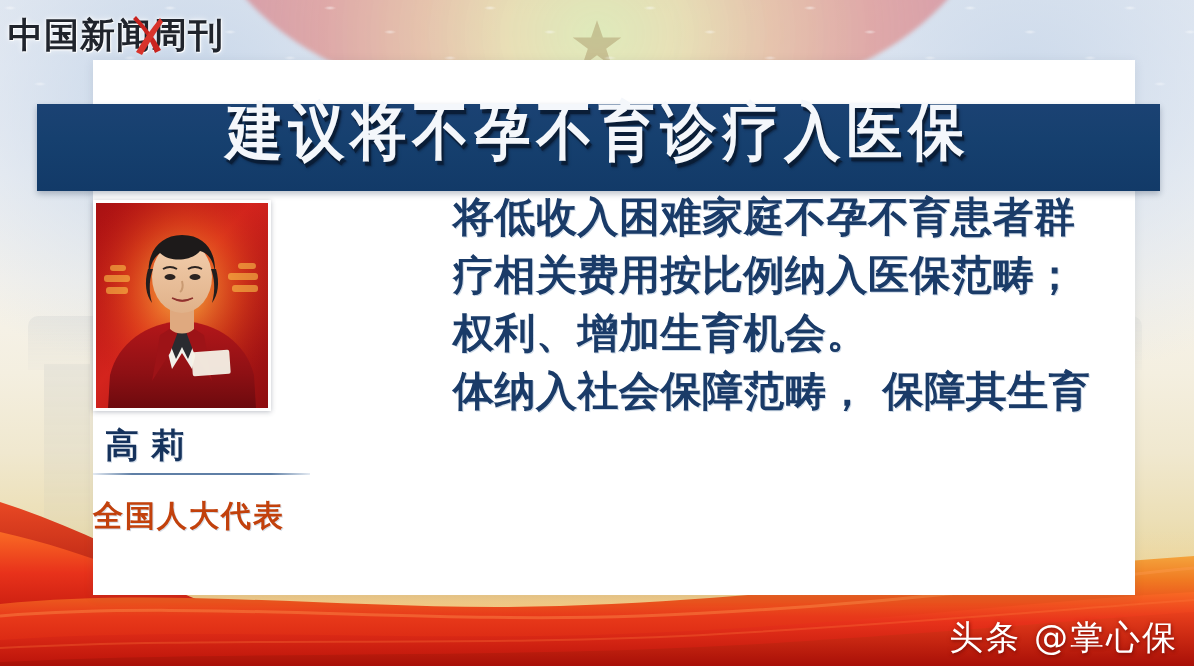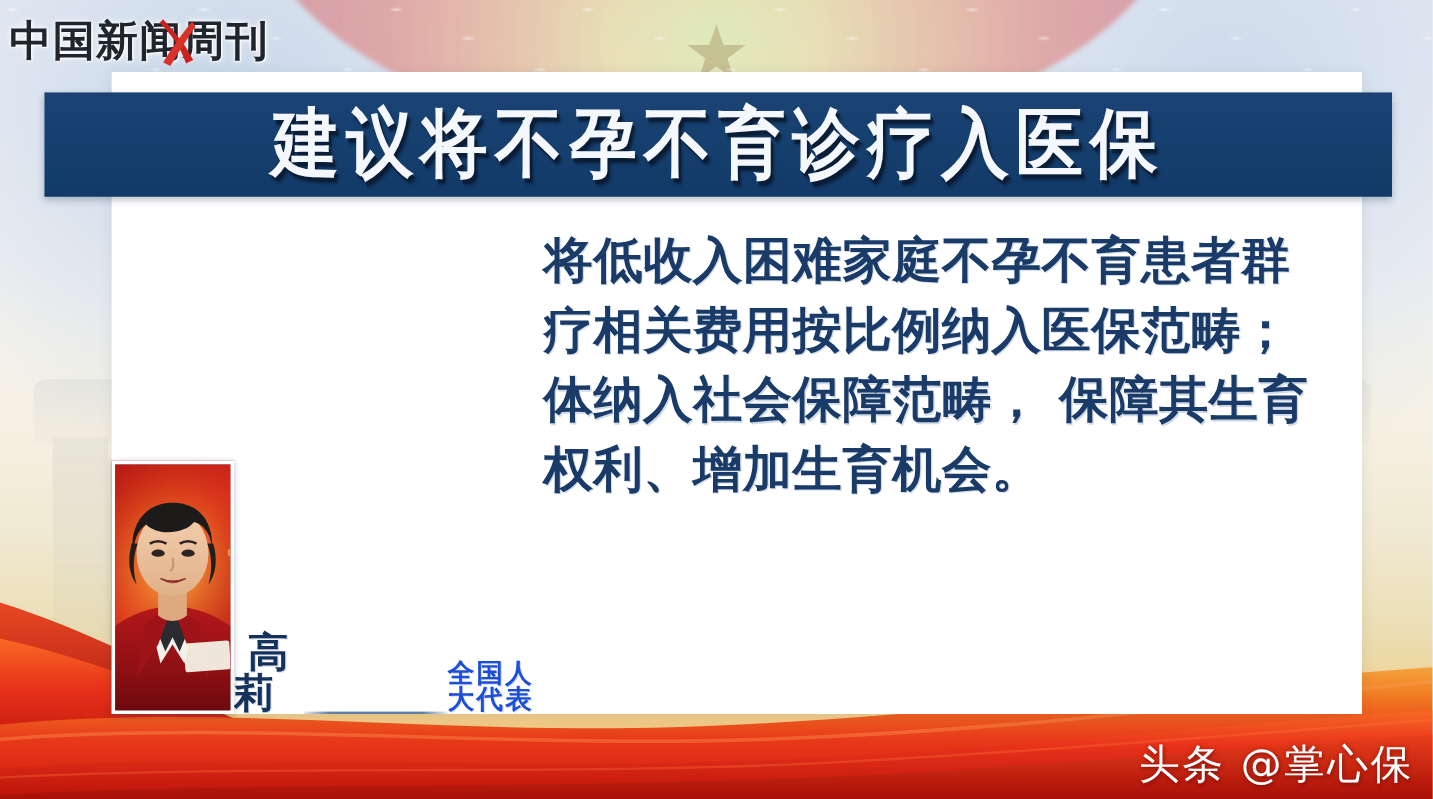--- a/index.html
+++ b/index.html
@@ -162,26 +162,26 @@
     left: 93px; top: 60px;
     width: 1042px; height: 535px;
     background: #ffffff;
     box-shadow: 0 2px 10px rgba(60,70,90,.10);
     z-index: 3;
   }
 
   
   .title-banner {
     position: absolute;
-    left: 37px; top: 77px;
+    left: 37px; top: 104px;
     width: 1123px; height: 87px;
     background: linear-gradient(180deg, #1b4273 0%, #16406f 40%, #123a68 100%);
     box-shadow: 0 3px 6px rgba(20,40,70,.28);
     display: flex;
-    align-items: center;
+    align-items: flex-start;
     justify-content: center;
     z-index: 5;
   }
   .title-text {
     font-family: "DejaVu Sans", "Liberation Sans", sans-serif;
     font-size: 56px;
     font-weight: 700;
     color: #f4f7fb;
     letter-spacing: 6px;
     line-height: 1;
@@ -196,22 +196,22 @@
   .card-body {
     position: absolute;
     left: 0; top: 118px;
     width: 1042px; height: 417px;
     display: flex;
   }
   .portrait-col {
     width: 360px;
     padding-top: 22px;
     display: flex;
-    flex-direction: row;
-    align-items: flex-end;
+    flex-direction: column;
+    align-items: flex-start;
   }
   .photo-frame {
     width: 172px; height: 205px;
     border: 3px solid #ffffff;
     box-shadow: 0 1px 5px rgba(40,50,70,.30);
     overflow: hidden;
     position: relative;
     background: #8b0f12;
   }
   .photo-frame svg { display: block; width: 100%; height: 100%; }
@@ -226,25 +226,25 @@
     text-indent: 12px;
     line-height: 1;
     text-shadow: 1px 1px 0 rgba(180,195,215,.6);
   }
   .name-rule {
     margin-top: 11px;
     width: 217px; height: 2px;
     background: linear-gradient(90deg, rgba(150,175,205,.25), #5f7fa6 18%, #5f7fa6 82%, rgba(150,175,205,.25));
   }
   .person-role {
-    margin-top: 3px;
-    font-family: "DejaVu Sans", "Liberation Sans", sans-serif;
-    font-size: 22px;
+    margin-top: 26px;
+    font-family: "DejaVu Sans", "Liberation Sans", sans-serif;
+    font-size: 30px;
     font-weight: 700;
-    color: #1d4ed8;
+    color: #c2410c;
     letter-spacing: 2px;
     line-height: 1;
     text-shadow: 1px 1px 0 rgba(180,195,215,.55);
   }
 
   .text-col {
     flex: 1;
     padding: 10px 24px 0 0;
   }
   .para-line {
@@ -431,22 +431,22 @@
         </div>
 
         <div class="person-name">高莉</div>
         <div class="name-rule"></div>
         <div class="person-role">全国人大代表</div>
       </div>
 
       <div class="text-col">
         <div class="para-line">将低收入困难家庭不孕不育患者群</div>
         <div class="para-line">疗相关费用按比例纳入医保范畴；</div>
+        <div class="para-line">权利、增加生育机会。</div>
         <div class="para-line">体纳入社会保障范畴， 保障其生育</div>
-        <div class="para-line">权利、增加生育机会。</div>
       </div>
 
     </div>
   </div>
 
   <div class="title-banner">
     <div class="title-text">建议将不孕不育诊疗入医保</div>
   </div>
 
   <div class="watermark">头条 @掌心保</div>

